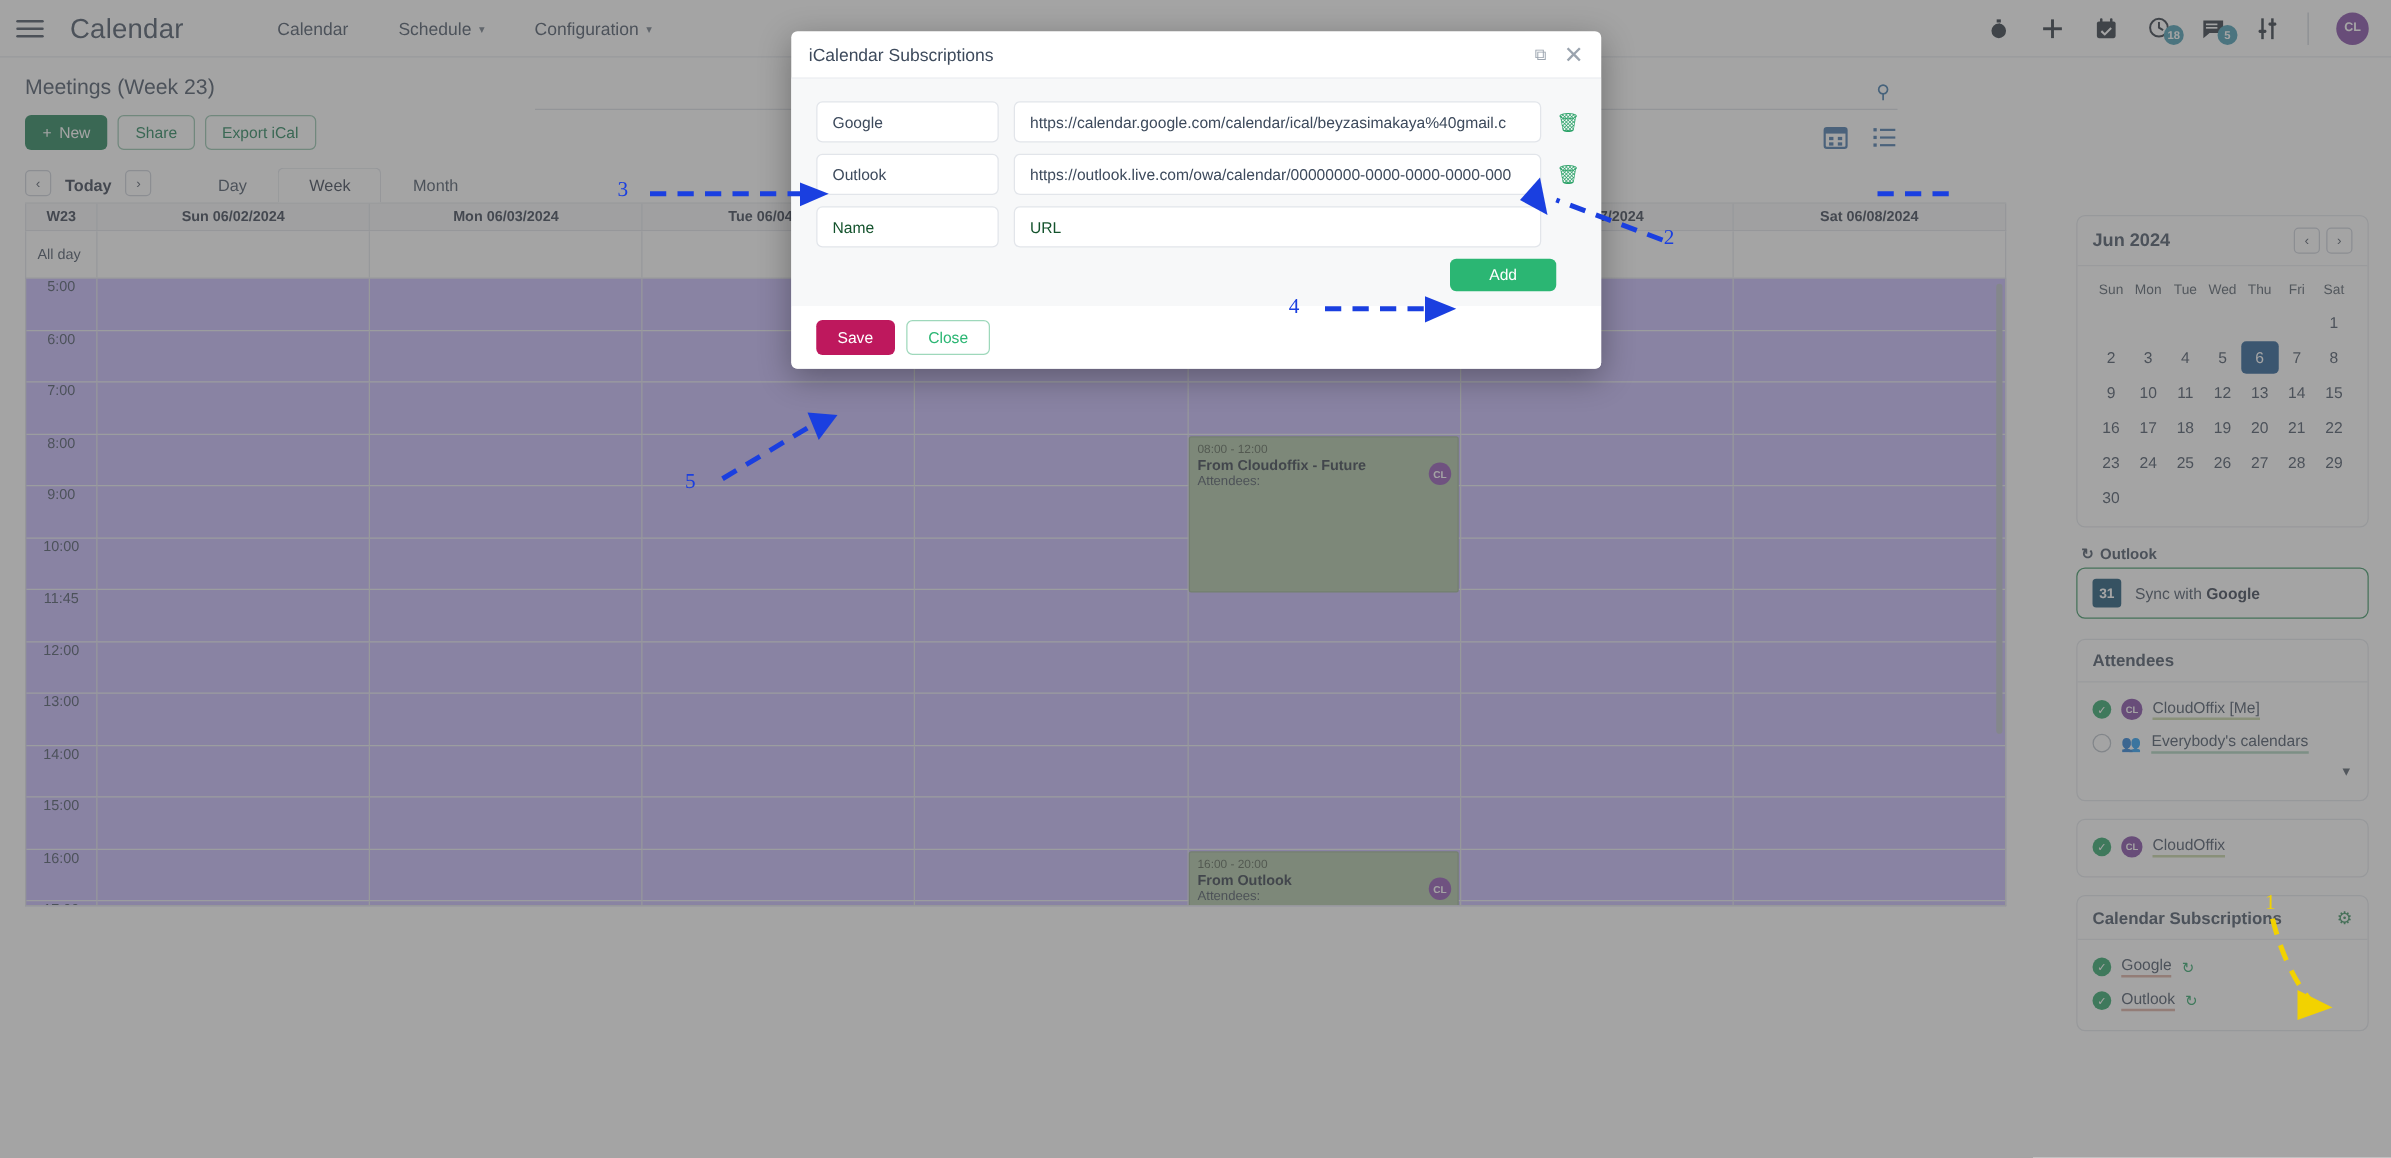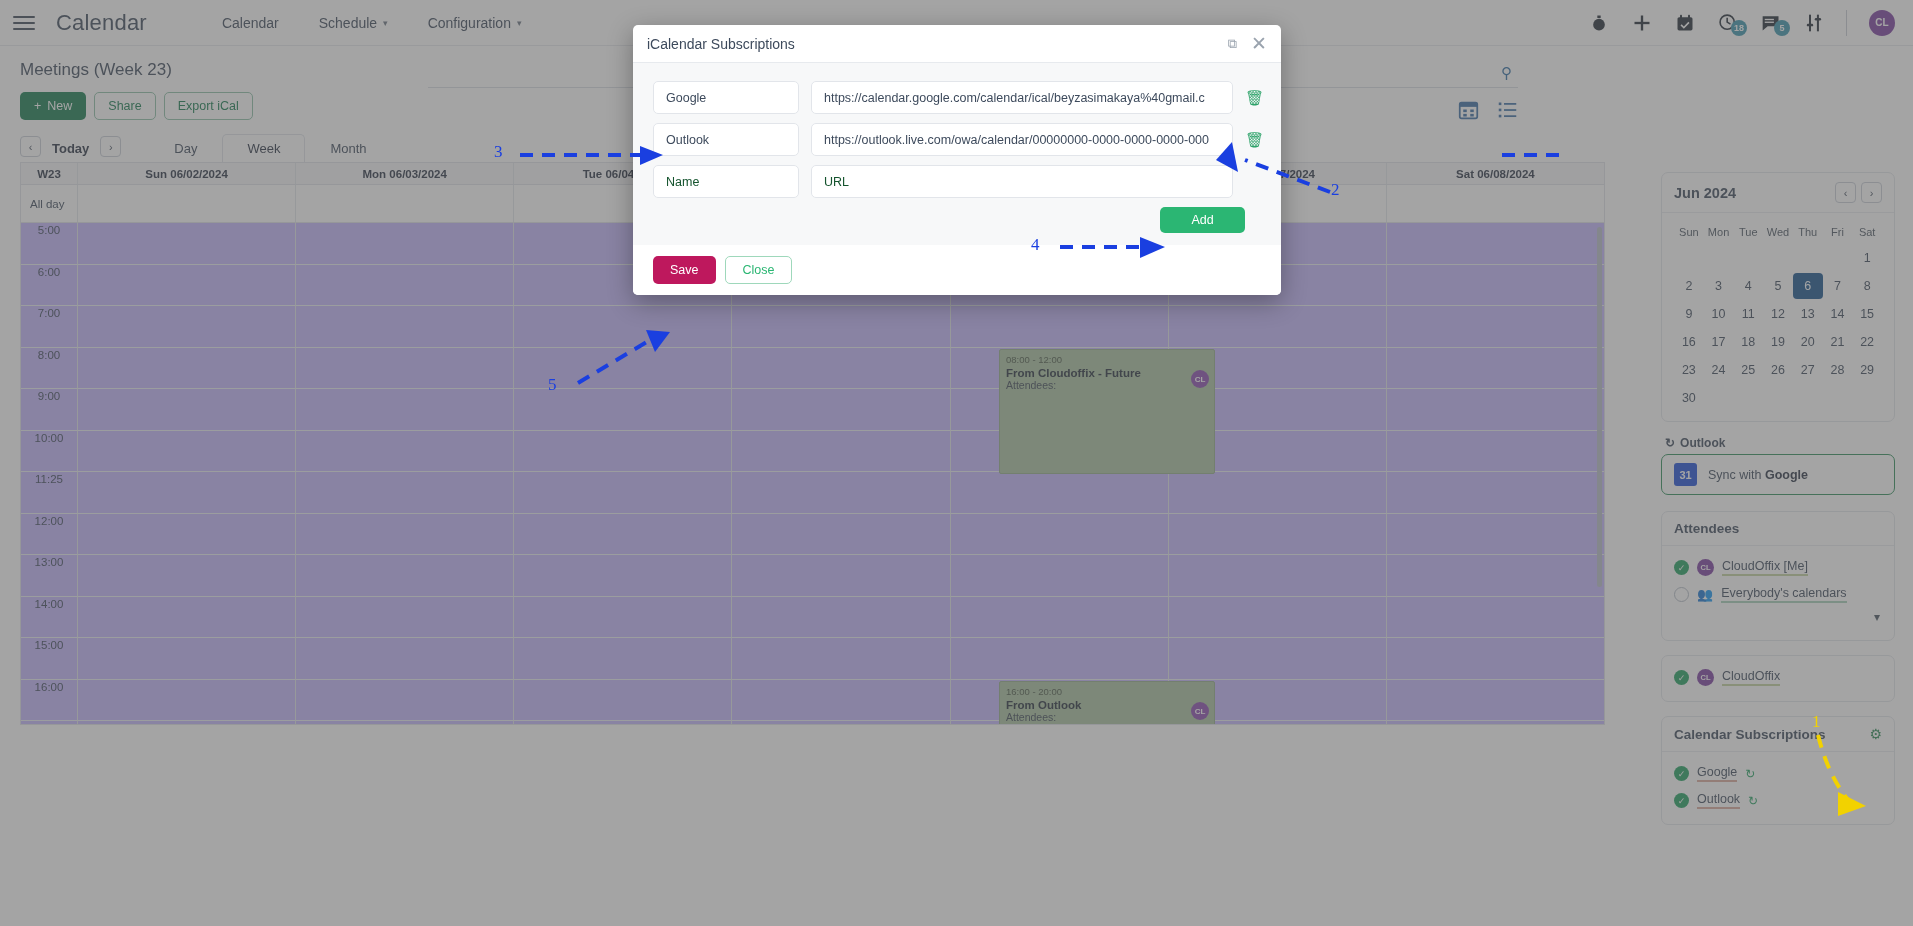--- a/index.html
+++ b/index.html
@@ -99,21 +99,21 @@
   .hrow { display:flex; height:41.5px; }
   .hrow .wk {
     width:57px; font-size:11.5px; color:#3d4a5c; display:flex; justify-content:center;
     align-items:flex-start; border-right:1px solid #e2e6ec; border-bottom:1px solid #eceff3;
     padding-top:1px;
   }
   .hrow .dcol { flex:1; border-right:1px solid #e2e6ec; border-bottom:1px solid #eceff3;}
   .hrow .dcol:last-child { border-right:none; }
   .event {
     position:absolute; background:#a8c0a0; border:1px solid #93ad8b; border-radius:2px;
-    padding:4px 6px; overflow:hidden; cursor:pointer;margin-left:48px;
+    padding:4px 6px; overflow:hidden; cursor:pointer;
   }
   .ev-time { font-size:9.5px; color:#4c5a48;}
   .ev-title { font-size:11.5px; font-weight:bold; color:#26303c; margin-top:2px;}
   .ev-att { font-size:10.5px; color:#3f4a56;}
   .ev-avatar{
     position:absolute; right:5px; top:20px; width:18px;height:18px;border-radius:50%;
     background:#8a4bb0;color:#fff;font-size:8px;font-weight:bold;
     display:flex;align-items:center;justify-content:center;
   }
   #vscroll {
@@ -140,21 +140,21 @@
 
   .outlook-tag {
     display:flex;align-items:center;gap:5px;font-size:12px;font-weight:bold;color:#3d4a5c;
     margin:0 0 4px 4px;
   }
   #syncbtn {
     display:flex;align-items:center;gap:11px;border:1px solid #2f8f5b;border-radius:7px;
     padding:8px 12px; background:#fff; cursor:pointer; margin-bottom:16px;
   }
   #gcal-ico {
-    width:23px;height:23px;background:#1d4ed8;border-radius:3px;color:#fff;font-size:11px;
+    width:23px;height:23px;background:#0c4a6e;border-radius:3px;color:#fff;font-size:11px;
     font-weight:bold;display:flex;align-items:center;justify-content:center;position:relative;
   }
   #synctext { font-size:12.5px; color:#3d4a5c;}
   #synctext b{ color:#2b3445;}
 
   .row-item { display:flex; align-items:center; gap:8px; padding:5px 0; cursor:pointer;}
   .chk {
     width:15px;height:15px;border-radius:50%;background:#21a160;color:#fff;font-size:9px;
     display:flex;align-items:center;justify-content:center;flex:0 0 auto;
   }
@@ -413,21 +413,21 @@
           <div class="wk">10:00</div>
           <div class="dcol"></div>
           <div class="dcol"></div>
           <div class="dcol"></div>
           <div class="dcol"></div>
           <div class="dcol"></div>
           <div class="dcol"></div>
           <div class="dcol"></div>
         </div>
         <div class="hrow">
-          <div class="wk">11:25</div>
+          <div class="wk">11:45</div>
           <div class="dcol"></div>
           <div class="dcol"></div>
           <div class="dcol"></div>
           <div class="dcol"></div>
           <div class="dcol"></div>
           <div class="dcol"></div>
           <div class="dcol"></div>
         </div>
         <div class="hrow">
           <div class="wk">12:00</div>

